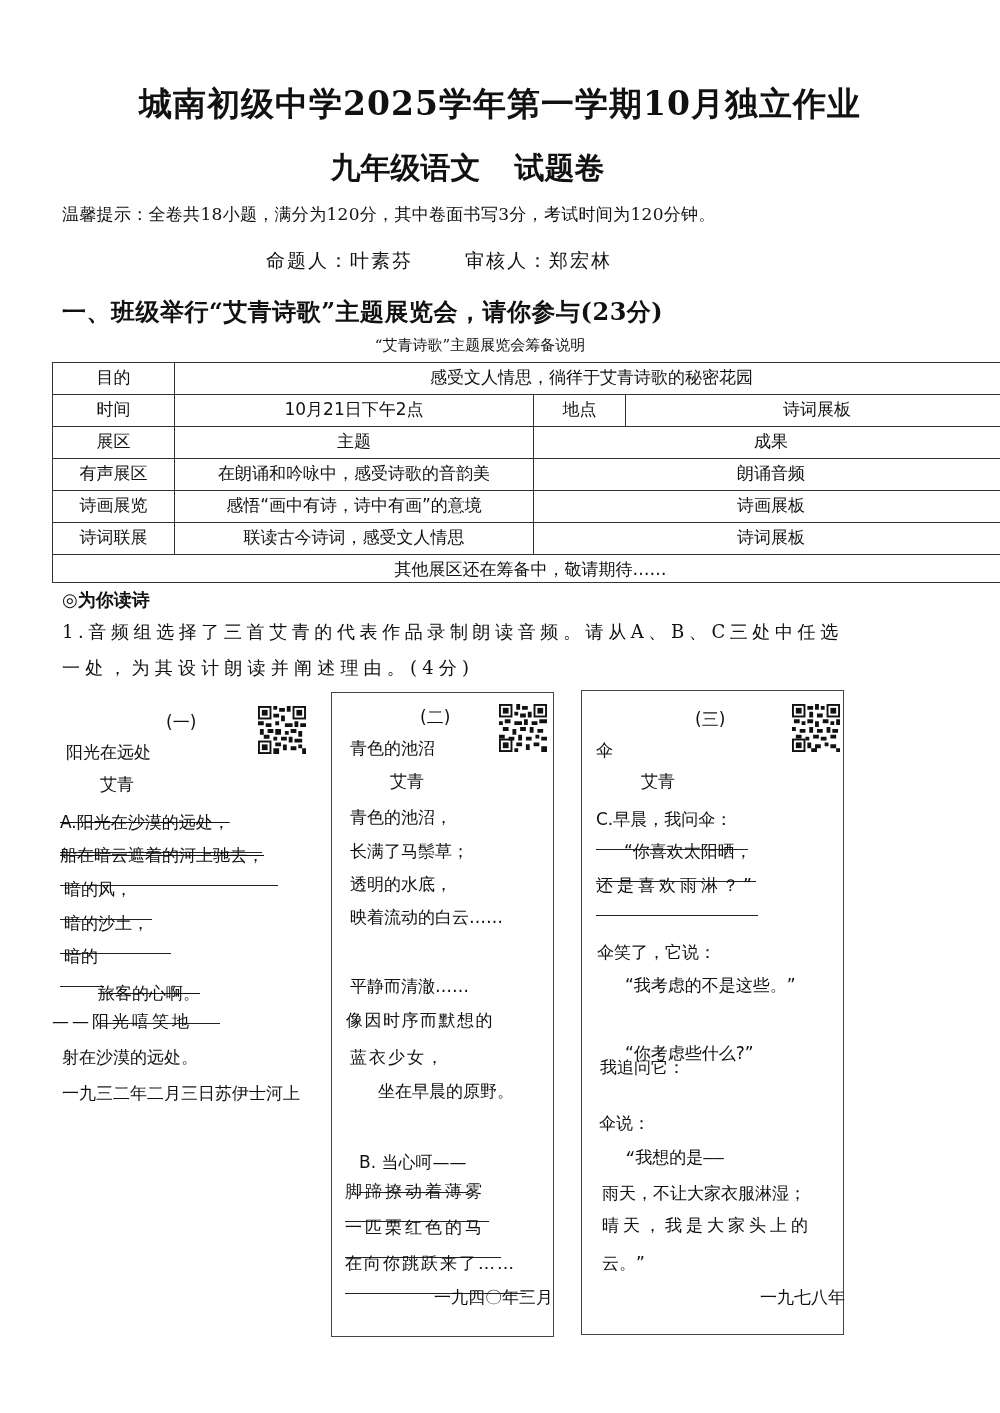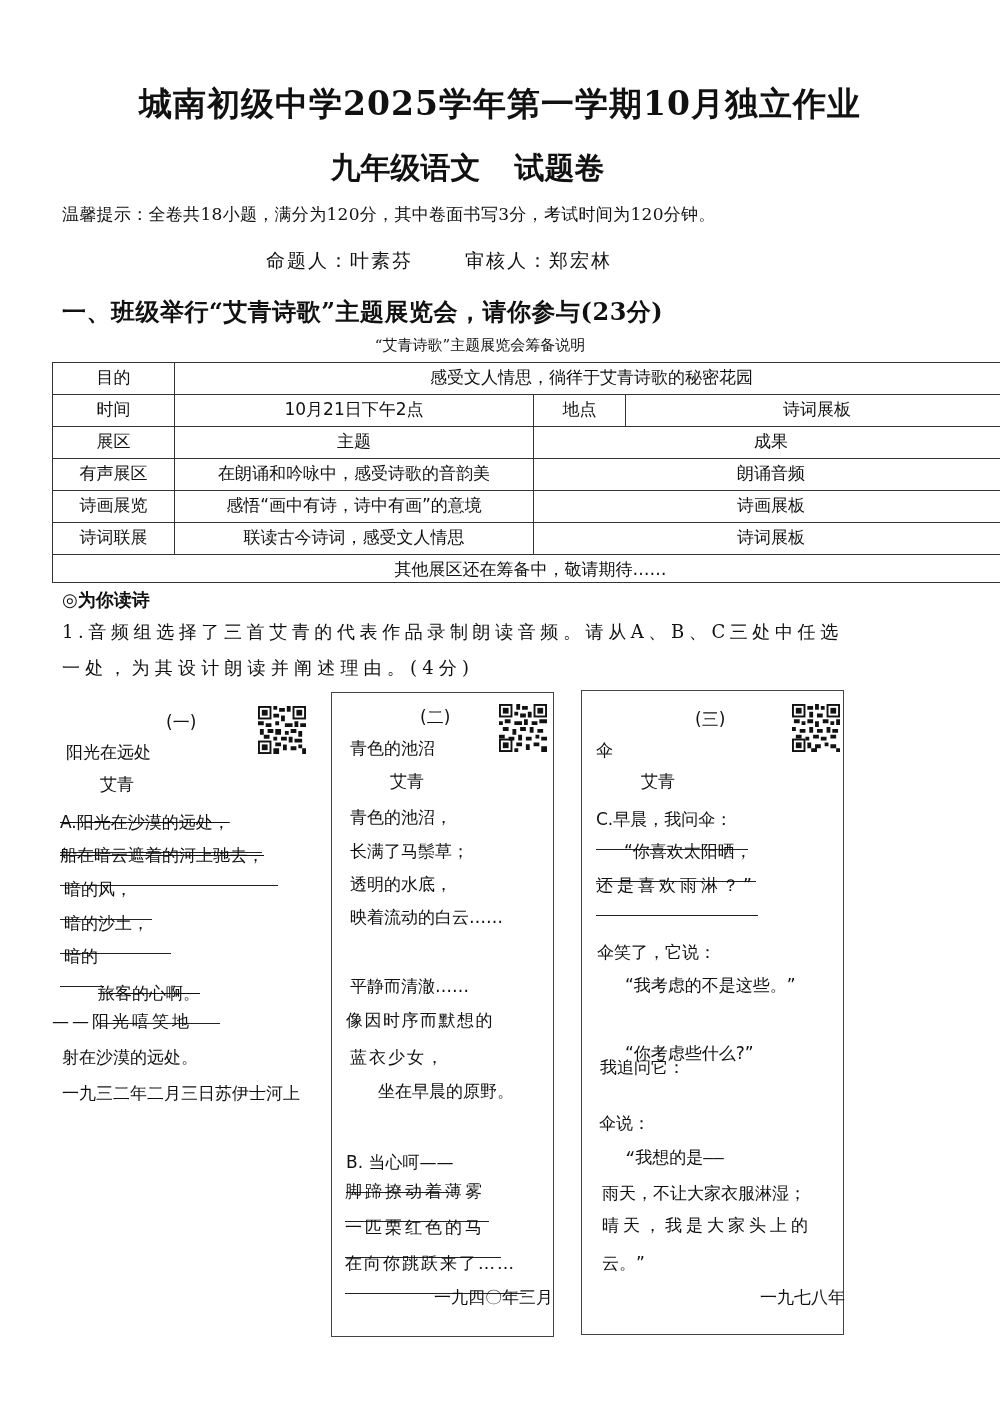--- a/index.html
+++ b/index.html
@@ -137,21 +137,21 @@
   <div class="line" style="left:350px; top:737px;">青色的池沼</div>
   <div class="line" style="left:390px; top:770px;">艾青</div>
   <div class="line" style="left:350px; top:806px;">青色的池沼，</div>
   <div class="line" style="left:350px; top:840px;">长满了马鬃草；</div>
   <div class="line" style="left:350px; top:873px;">透明的水底，</div>
   <div class="line" style="left:350px; top:906px;">映着流动的白云……</div>
   <div class="line" style="left:350px; top:975px;">平静而清澈……</div>
   <div class="line" style="left:346px; top:1009px; letter-spacing:1.5px;">像因时序而默想的</div>
   <div class="line serif" style="left:350px; top:1046px; letter-spacing:2px;">蓝衣少女，</div>
   <div class="line" style="left:350px; top:1080px;margin-left:28px;">坐在早晨的原野。</div>
-  <div class="line" style="left:346px; top:1151px;"><span class="strike-ul" style="padding-right:2px;">B.  当心呵——</span></div>
+  <div class="line" style="left:359px; top:1151px;"><span class="strike-ul" style="padding-right:2px;">B.  当心呵——</span></div>
   <div class="line serif" style="left:345px; top:1180px; letter-spacing:3px;"><span class="strike-ul" style="padding-right:4px;">脚蹄撩动着薄雾</span></div>
   <div class="line serif" style="left:345px; top:1216px; letter-spacing:3px;"><span class="strike-ul" style="padding-right:16px;">一匹栗红色的马</span></div>
   <div class="line serif" style="left:345px; top:1252px; letter-spacing:2px;"><span class="strike-ul" style="padding-right:10px;">在向你跳跃来了……</span></div>
   <div class="line" style="left:434px; top:1286px;">一九四〇年三月</div>
 </div>
 
 <div class="poem-box box3"></div>
 <div>
   <div class="line" style="left:695px; top:708px;">(三)</div>
   <svg class="qr" style="left:792px; top:703px;" viewBox="0 0 25 25">

